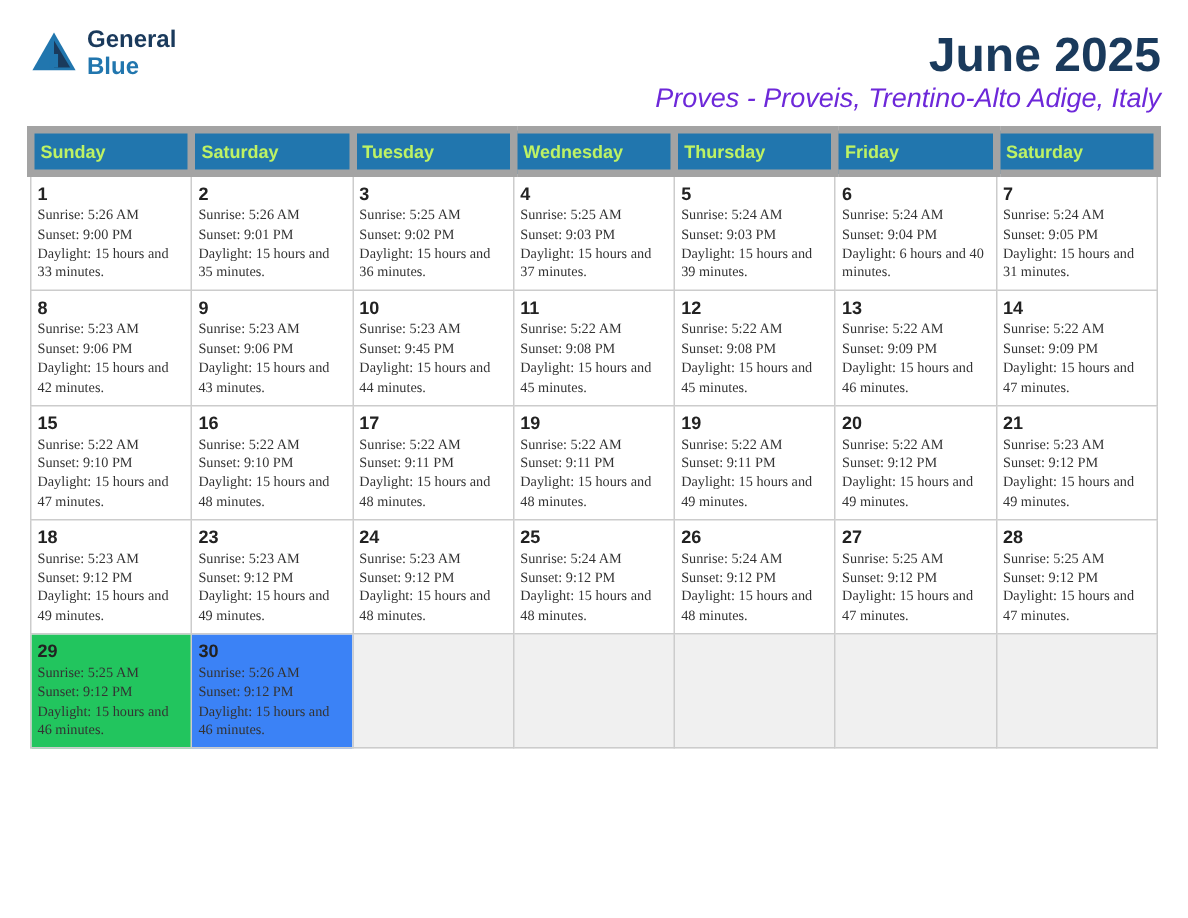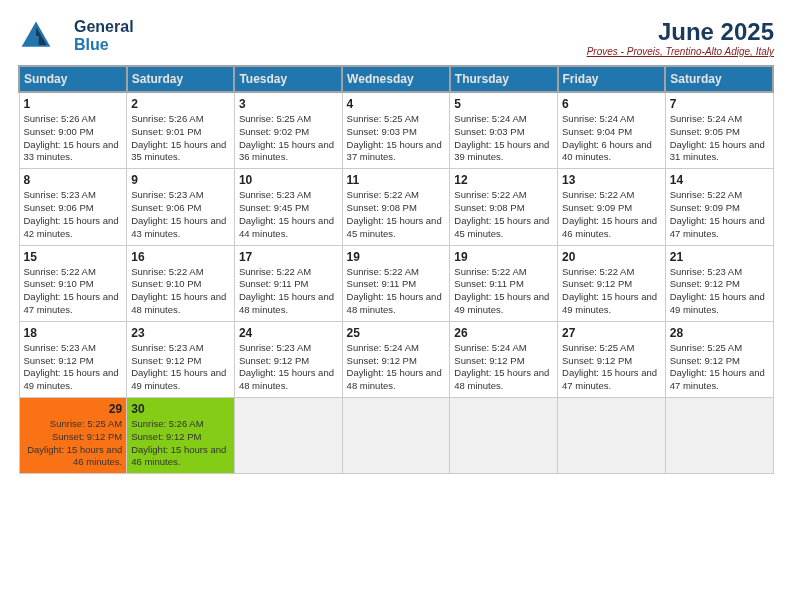--- a/index.html
+++ b/index.html
@@ -18,53 +18,52 @@
     }
     .header {
       display: flex;
       justify-content: space-between;
       align-items: flex-start;
       margin-bottom: 8px;
     }
     .logo {
       display: flex;
       align-items: center;
-      gap: 20px;
+      gap: 4px;
     }
     .logo-icon {
       width: 36px;
       height: 36px;
     }
     .title-block {
       text-align: right;
     }
     .month-title {
-      font-size: 24px;
+      font-size: 32px;
       font-weight: bold;
       color: #1a3a5c;
     }
     .subtitle {
-      font-size: 10px;
-      color: #7f1d1d;
+      font-size: 18px;
+      color: #6d28d9;
       font-style: italic;
-      text-decoration: underline;
     }
     .calendar {
       width: 100%;
       border-collapse: collapse;
       font-size: 10.5px;
     }
     .calendar th {
       background: #2176ae;
-      color: #e5e5e5;
+      color: #bef264;
       padding: 5px 4px;
       text-align: left;
       font-size: 12px;
       font-weight: bold;
-      border: 2px solid #a3a3a3;
+      border: 5px solid #a3a3a3;
     }
     .calendar td {
       border: 1px solid #ccc;
       vertical-align: top;
       padding: 4px 4px 4px 4px;
       width: 14.28%;
       background: #fff;
       min-height: 72px;
       height: 72px;
     }
@@ -75,20 +74,21 @@
       font-size: 12px;
       font-weight: bold;
       color: #222;
       display: block;
       margin-bottom: 2px;
     }
     .day-info {
       font-size: 9.5px;
       color: #333;
       line-height: 1.35;
+      font-family: Liberation Serif, serif;
     }
     .empty-cell {
       background: #f0f0f0 !important;
     }
   </style>
 </head>
 <body>
 
 <div class="page">
   <div class="header">
@@ -348,29 +348,29 @@
           <td>
         <span class="day-num">28</span>
         <div class="day-info">
           <span>Sunrise: 5:25 AM</span><br>
           <span>Sunset: 9:12 PM</span><br>
           <span>Daylight: 15 hours and 47 minutes.</span>
         </div>
       </td>
         </tr>
         <tr>
-          <td style="background: #f97316; text-align: right;">
+          <td style="background: #22c55e;">
         <span class="day-num">29</span>
         <div class="day-info">
           <span>Sunrise: 5:25 AM</span><br>
           <span>Sunset: 9:12 PM</span><br>
           <span>Daylight: 15 hours and 46 minutes.</span>
         </div>
       </td>
-          <td style="background: #84cc16;">
+          <td style="background: #3b82f6;">
         <span class="day-num">30</span>
         <div class="day-info">
           <span>Sunrise: 5:26 AM</span><br>
           <span>Sunset: 9:12 PM</span><br>
           <span>Daylight: 15 hours and 46 minutes.</span>
         </div>
       </td>
           <td class="empty-cell" style="background: rgb(240, 240, 240);"></td>
           <td class="empty-cell" style="background: rgb(240, 240, 240);"></td>
           <td class="empty-cell" style="background: rgb(240, 240, 240);"></td>

